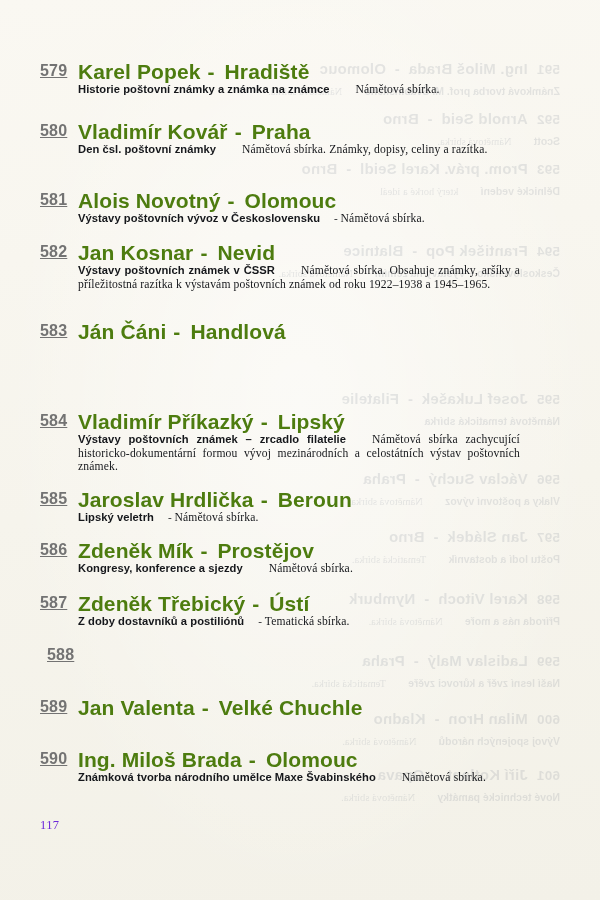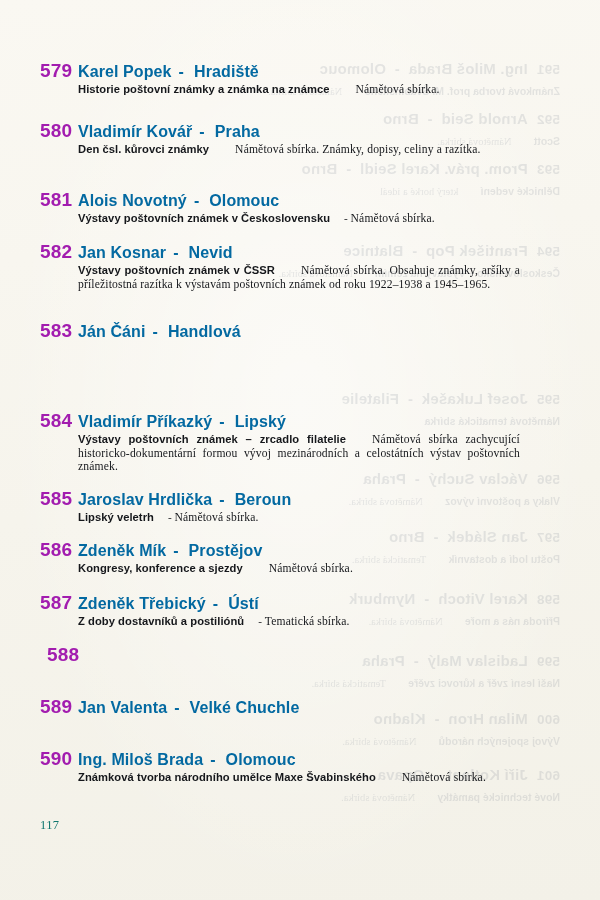--- a/index.html
+++ b/index.html
@@ -66,32 +66,33 @@
     position: absolute;
     left: 40px;
     width: 480px;
   }
   .num {
     position: absolute;
     left: 0;
     top: 0;
     width: 34px;
     font-weight: bold;
-    font-size: 19px;
-    color: #a21caf;
+    font-size: 16px;
+    color: #737373;
     letter-spacing: 0.2px;
     line-height: 17px;
+    text-decoration: underline;
   }
   .body {
     margin-left: 38px;
   }
   .title-line {
     font-weight: bold;
-    font-size: 16px;
-    color: #0369a1;
+    font-size: 21px;
+    color: #4d7c0f;
     line-height: 19px;
     letter-spacing: 0.1px;
     white-space: nowrap;
   }
   .title-sep {
     font-weight: bold;
     padding: 0 6px 0 7px;
   }
   .title-city {
     font-weight: bold;
@@ -117,21 +118,21 @@
     font-size: 11.6px;
     letter-spacing: 0.15px;
   }
 
   .folio {
     position: absolute;
     left: 40px;
     top: 818px;
     font-family: "Liberation Serif", serif;
     font-size: 12.5px;
-    color: #0f766e;
+    color: #6d28d9;
     letter-spacing: 0.4px;
   }
 </style>
 </head>
 <body>
 
 <div class="page">
 
   <div class="paper-tint"></div>
 
@@ -187,28 +188,28 @@
         <div class="num">579</div>
         <div class="body">
           <div class="title-line"><span>Karel Popek</span><span class="title-sep">-</span><span class="title-city">Hradiště</span></div>
           <div class="detail"><span class="dtitle">Historie poštovní známky a známka na známce</span><span class="gap-wide"></span><span class="ann">Námětová sbírka.</span></div>
         </div>
       </div>
       <div class="entry" style="top: 122px;">
         <div class="num">580</div>
         <div class="body">
           <div class="title-line"><span>Vladimír Kovář</span><span class="title-sep">-</span><span class="title-city">Praha</span></div>
-          <div class="detail"><span class="dtitle">Den čsl. kůrovci známky</span><span class="gap-wide"></span><span class="ann">Námětová sbírka. Známky, dopisy, celiny a razítka.</span></div>
+          <div class="detail"><span class="dtitle">Den čsl. poštovní známky</span><span class="gap-wide"></span><span class="ann">Námětová sbírka. Známky, dopisy, celiny a razítka.</span></div>
         </div>
       </div>
       <div class="entry" style="top: 191px;">
         <div class="num">581</div>
         <div class="body">
           <div class="title-line"><span>Alois Novotný</span><span class="title-sep">-</span><span class="title-city">Olomouc</span></div>
-          <div class="detail"><span class="dtitle">Výstavy poštovních známek v Československu</span><span class="gap-mid"></span><span class="gap-dash">- </span><span class="ann">Námětová sbírka.</span></div>
+          <div class="detail"><span class="dtitle">Výstavy poštovních vývoz v Československu</span><span class="gap-mid"></span><span class="gap-dash">- </span><span class="ann">Námětová sbírka.</span></div>
         </div>
       </div>
       <div class="entry" style="top: 243px;">
         <div class="num">582</div>
         <div class="body">
           <div class="title-line"><span>Jan Kosnar</span><span class="title-sep">-</span><span class="title-city">Nevid</span></div>
           <div class="detail"><span class="dtitle">Výstavy poštovních známek v ČSSR</span><span class="gap-wide"></span><span class="ann">Námětová sbírka. Obsahuje známky, aršíky a příležitostná razítka k výstavám poštovních známek od roku 1922–1938 a 1945–1965.</span></div>
         </div>
       </div>
       <div class="entry" style="top: 322px;">

